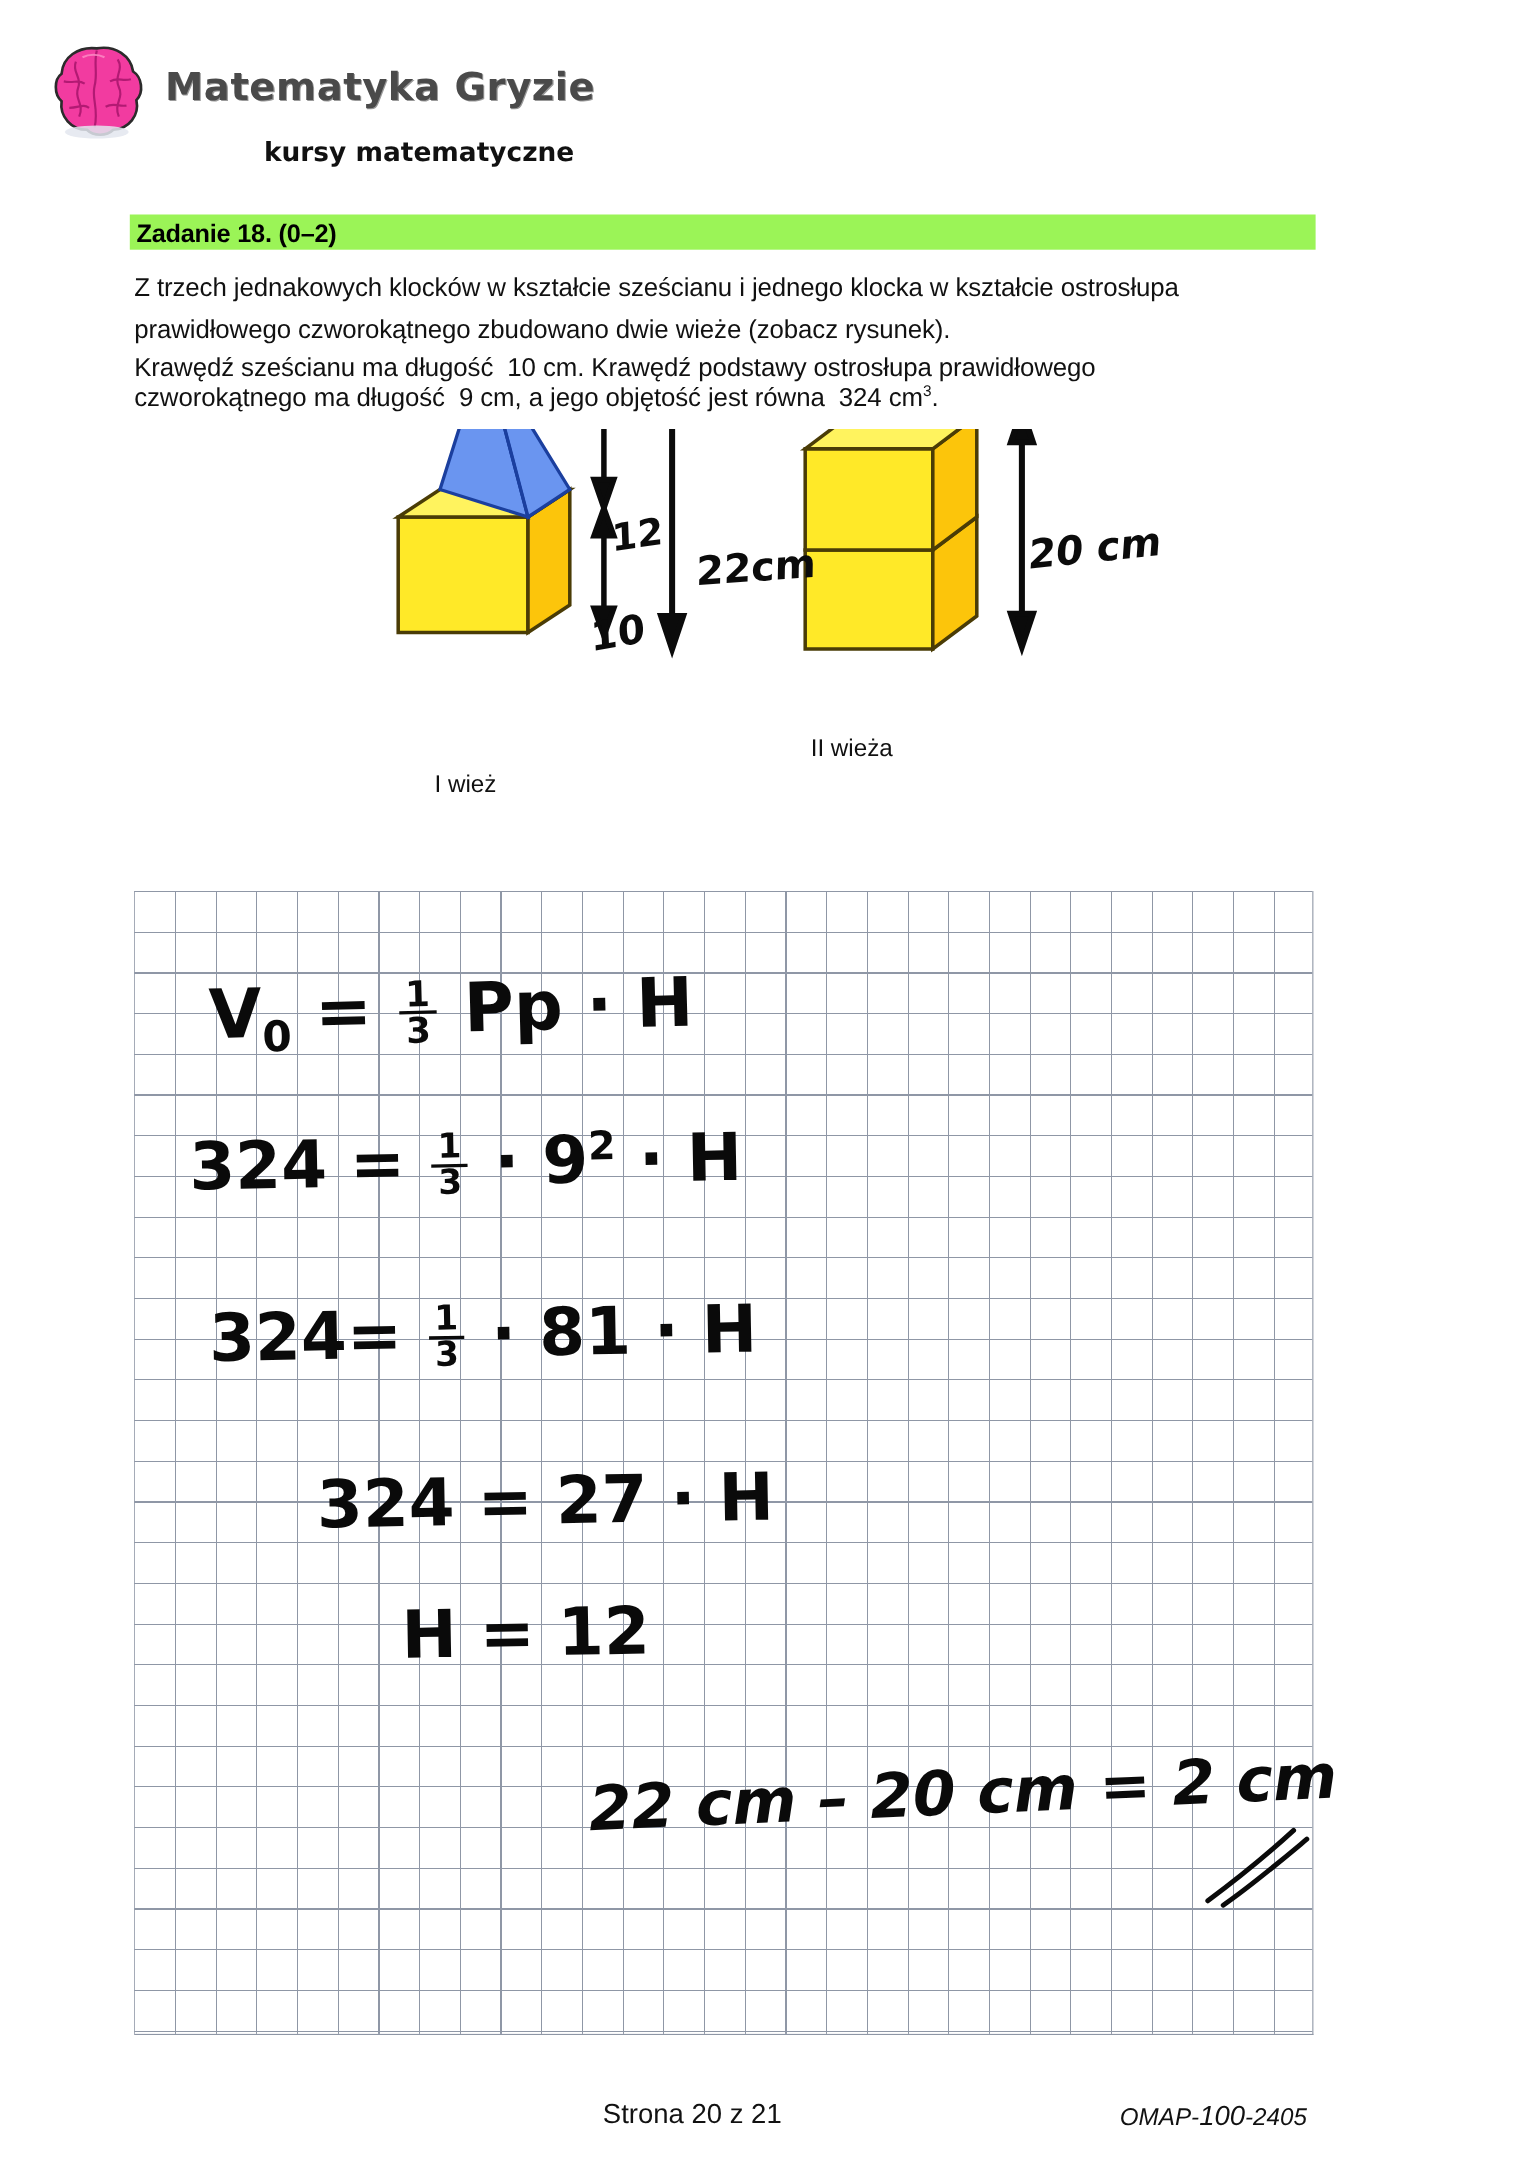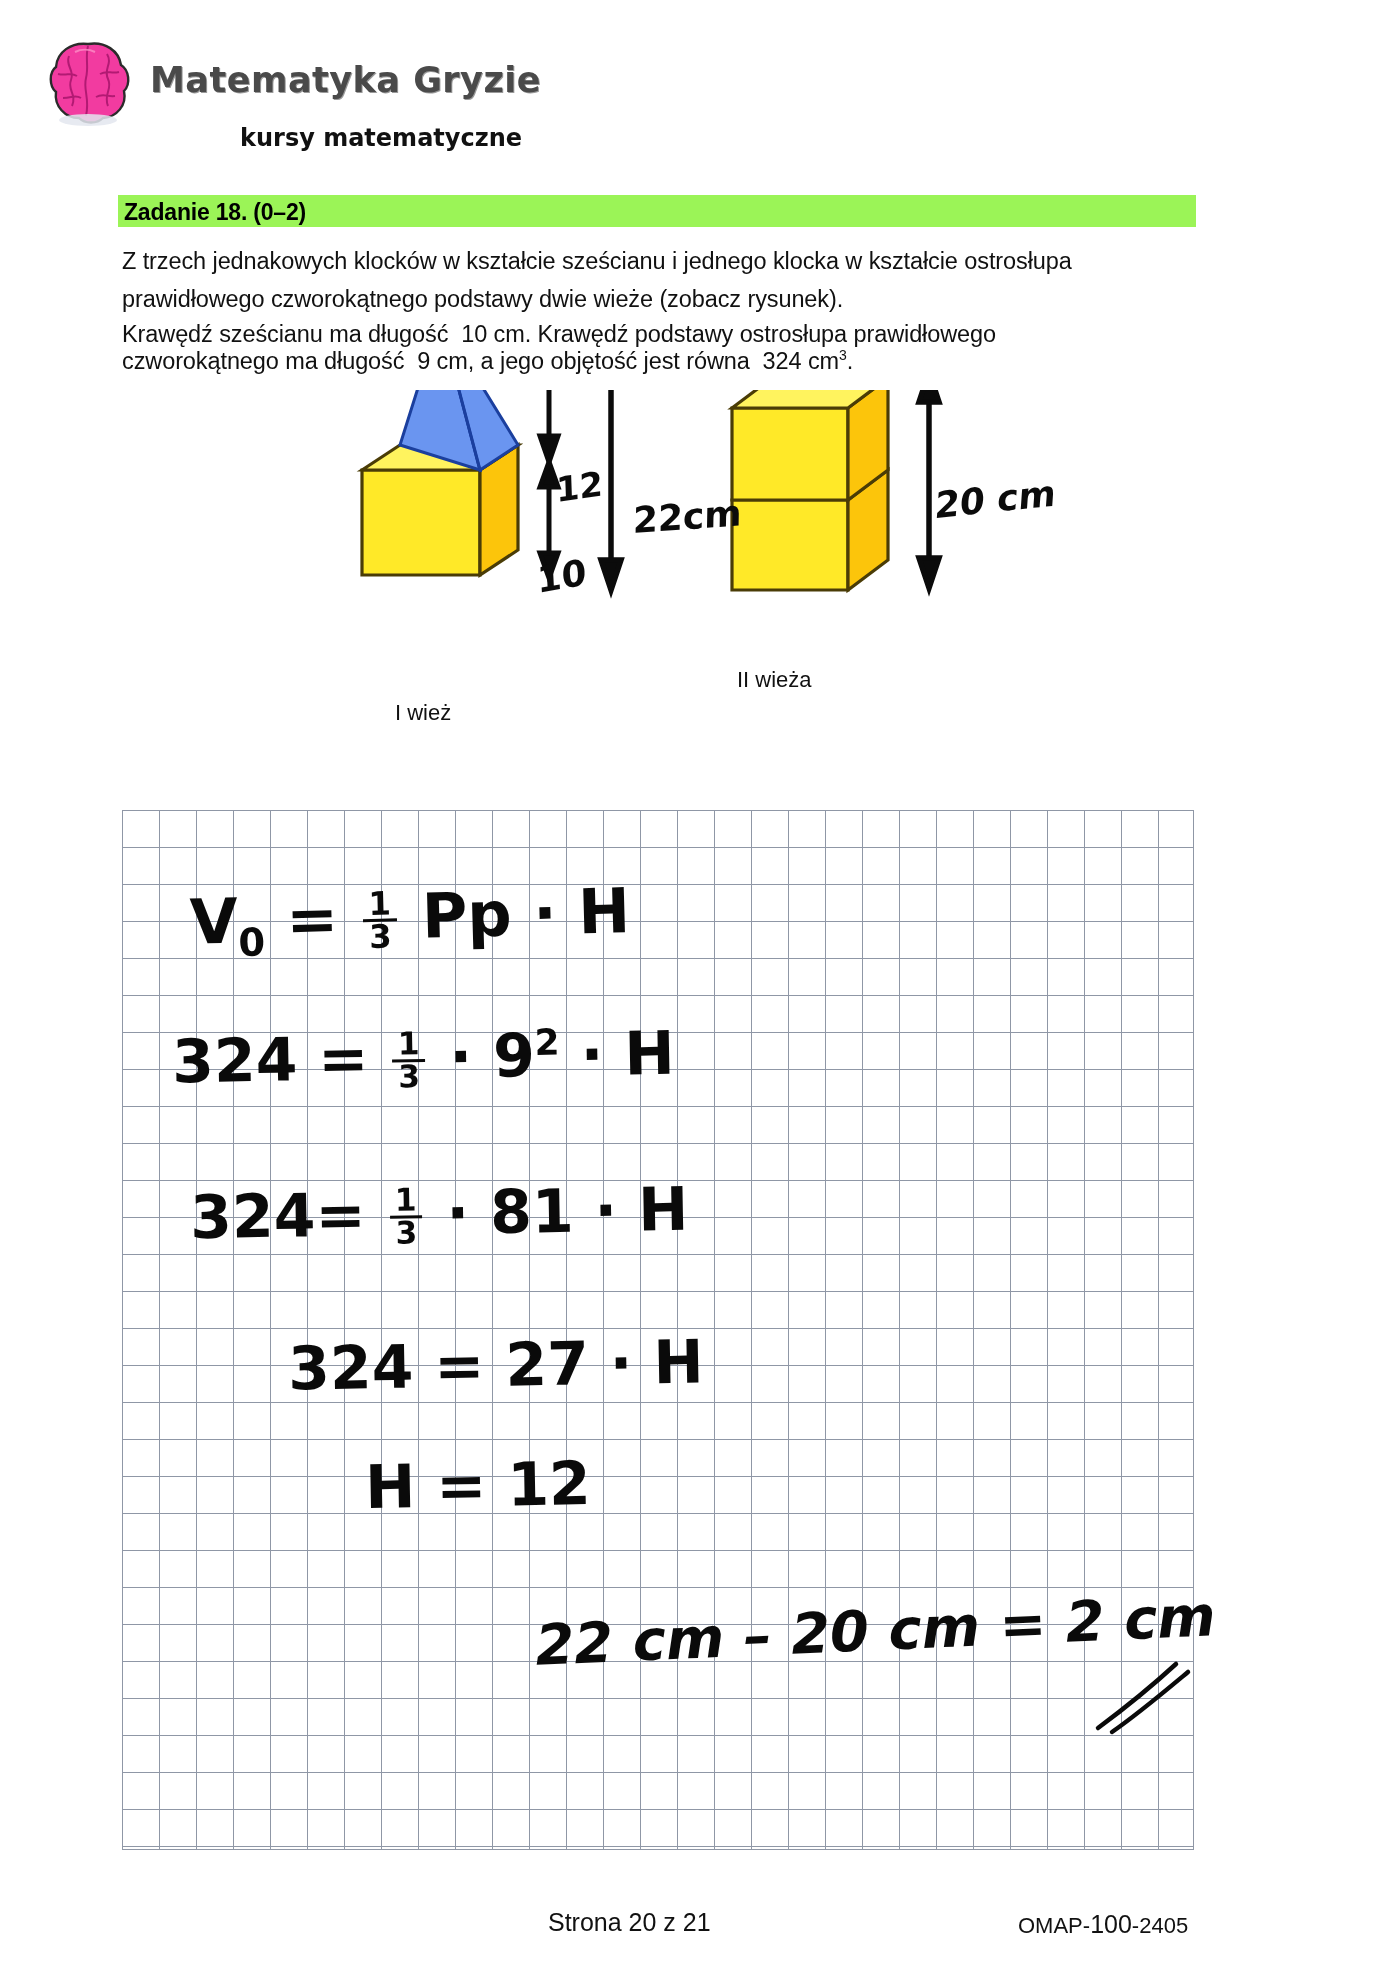--- a/index.html
+++ b/index.html
@@ -120,21 +120,21 @@
 
   .underline-swoosh{position:absolute;left:1090px;top:1660px;}
 
   
   .foot-page{
     position:absolute;left:548px;top:1908px;
     font-size:25px;color:#111;
   }
   .foot-code{
     position:absolute;left:1018px;top:1910px;
-    font-size:22px;color:#111;
+    font-size:22px;color:#111;font-style:italic;
   }
   .foot-code .big{font-size:25px;}
 </style>
 </head>
 <body>
 
 <div class="page">
 
   <div class="brandbar">
     <div class="brain-wrap">
@@ -160,21 +160,21 @@
       <div class="brain-shadow"></div>
     </div>
     <div class="brand-title">Matematyka Gryzie</div>
     <div class="brand-sub">kursy matematyczne</div>
   </div>
 
   <div class="task-head-bg"></div>
   <div class="task-head-txt">Zadanie 18. (0–2)</div>
 
   <div class="ptext l1">Z trzech jednakowych klocków w kształcie sześcianu i jednego klocka w kształcie ostrosłupa</div>
-  <div class="ptext l2">prawidłowego czworokątnego podstawy dwie wieże (zobacz rysunek).</div>
+  <div class="ptext l2">prawidłowego czworokątnego zbudowano dwie wieże (zobacz rysunek).</div>
   <div class="ptext l3">Krawędź sześcianu ma długość&nbsp; 10 cm. Krawędź podstawy ostrosłupa prawidłowego</div>
   <div class="ptext l4">
     <span>czworokątnego ma długość&nbsp; 9 cm, a jego objętość jest równa&nbsp; 324 cm</span><sup class="cm3">3</sup><span>.</span>
   </div>
 
   <div class="figure">
     <svg width="730" height="340" viewBox="0 0 730 340">
 
       <g>
 

